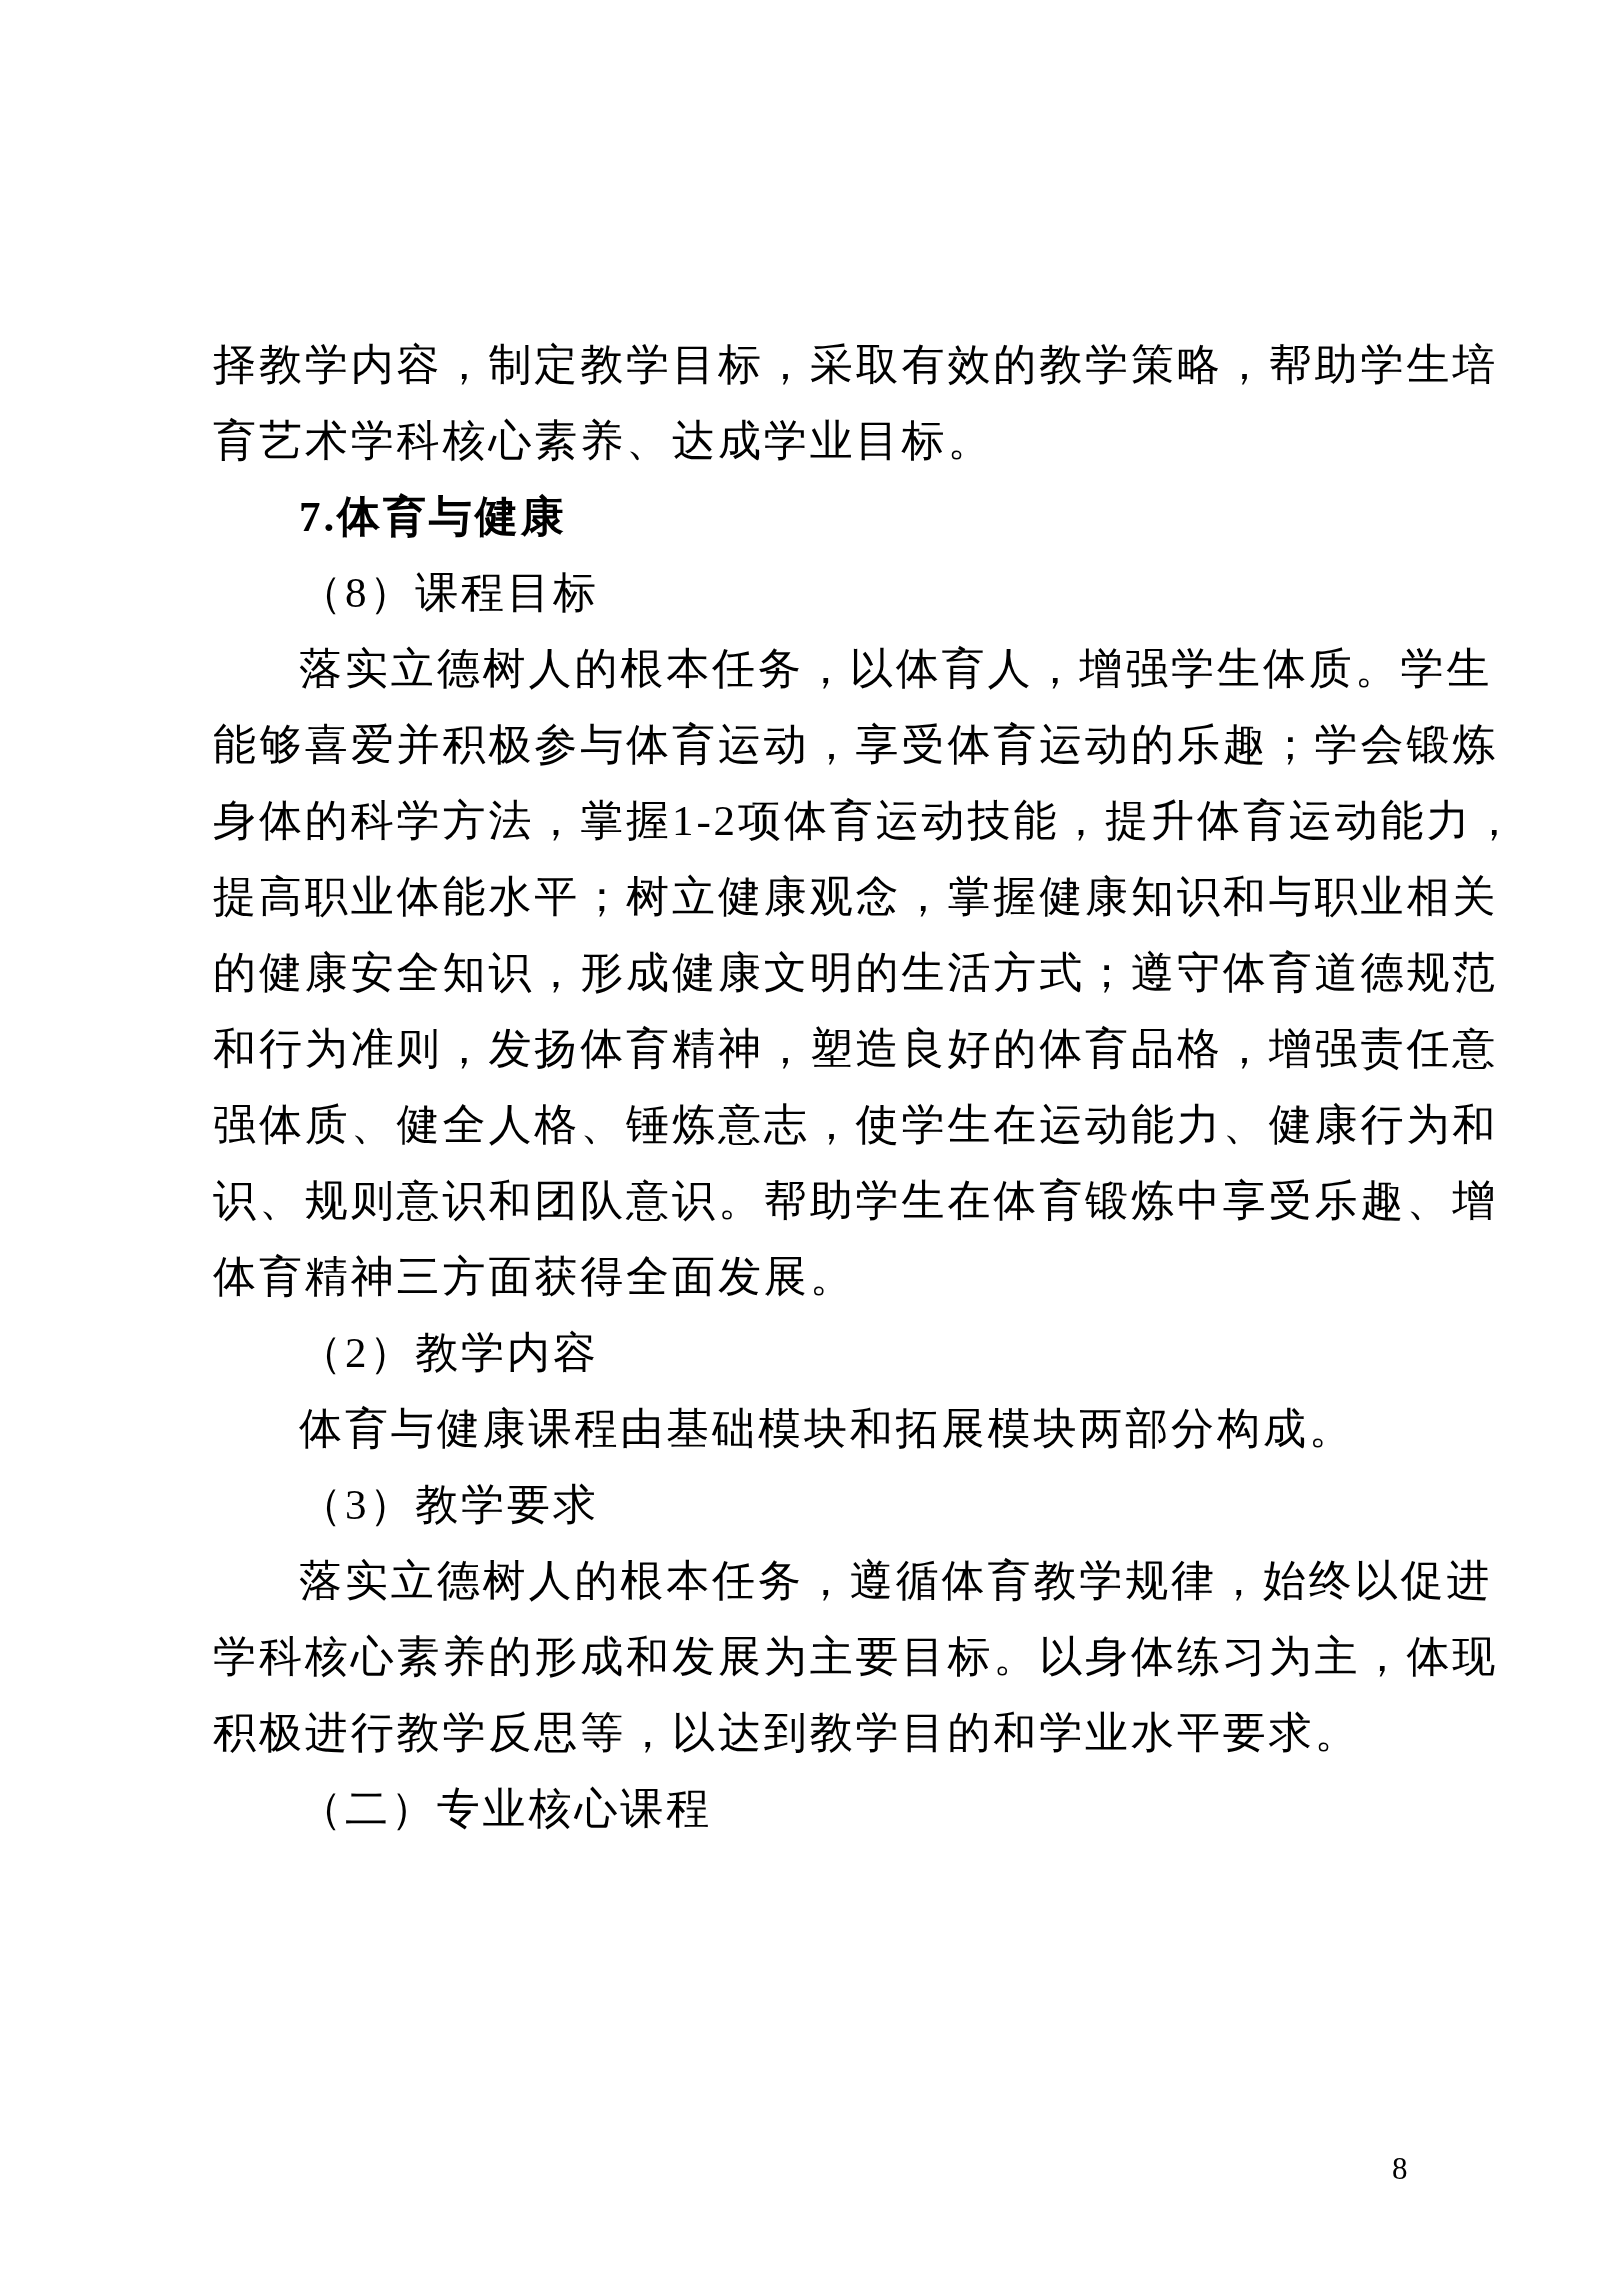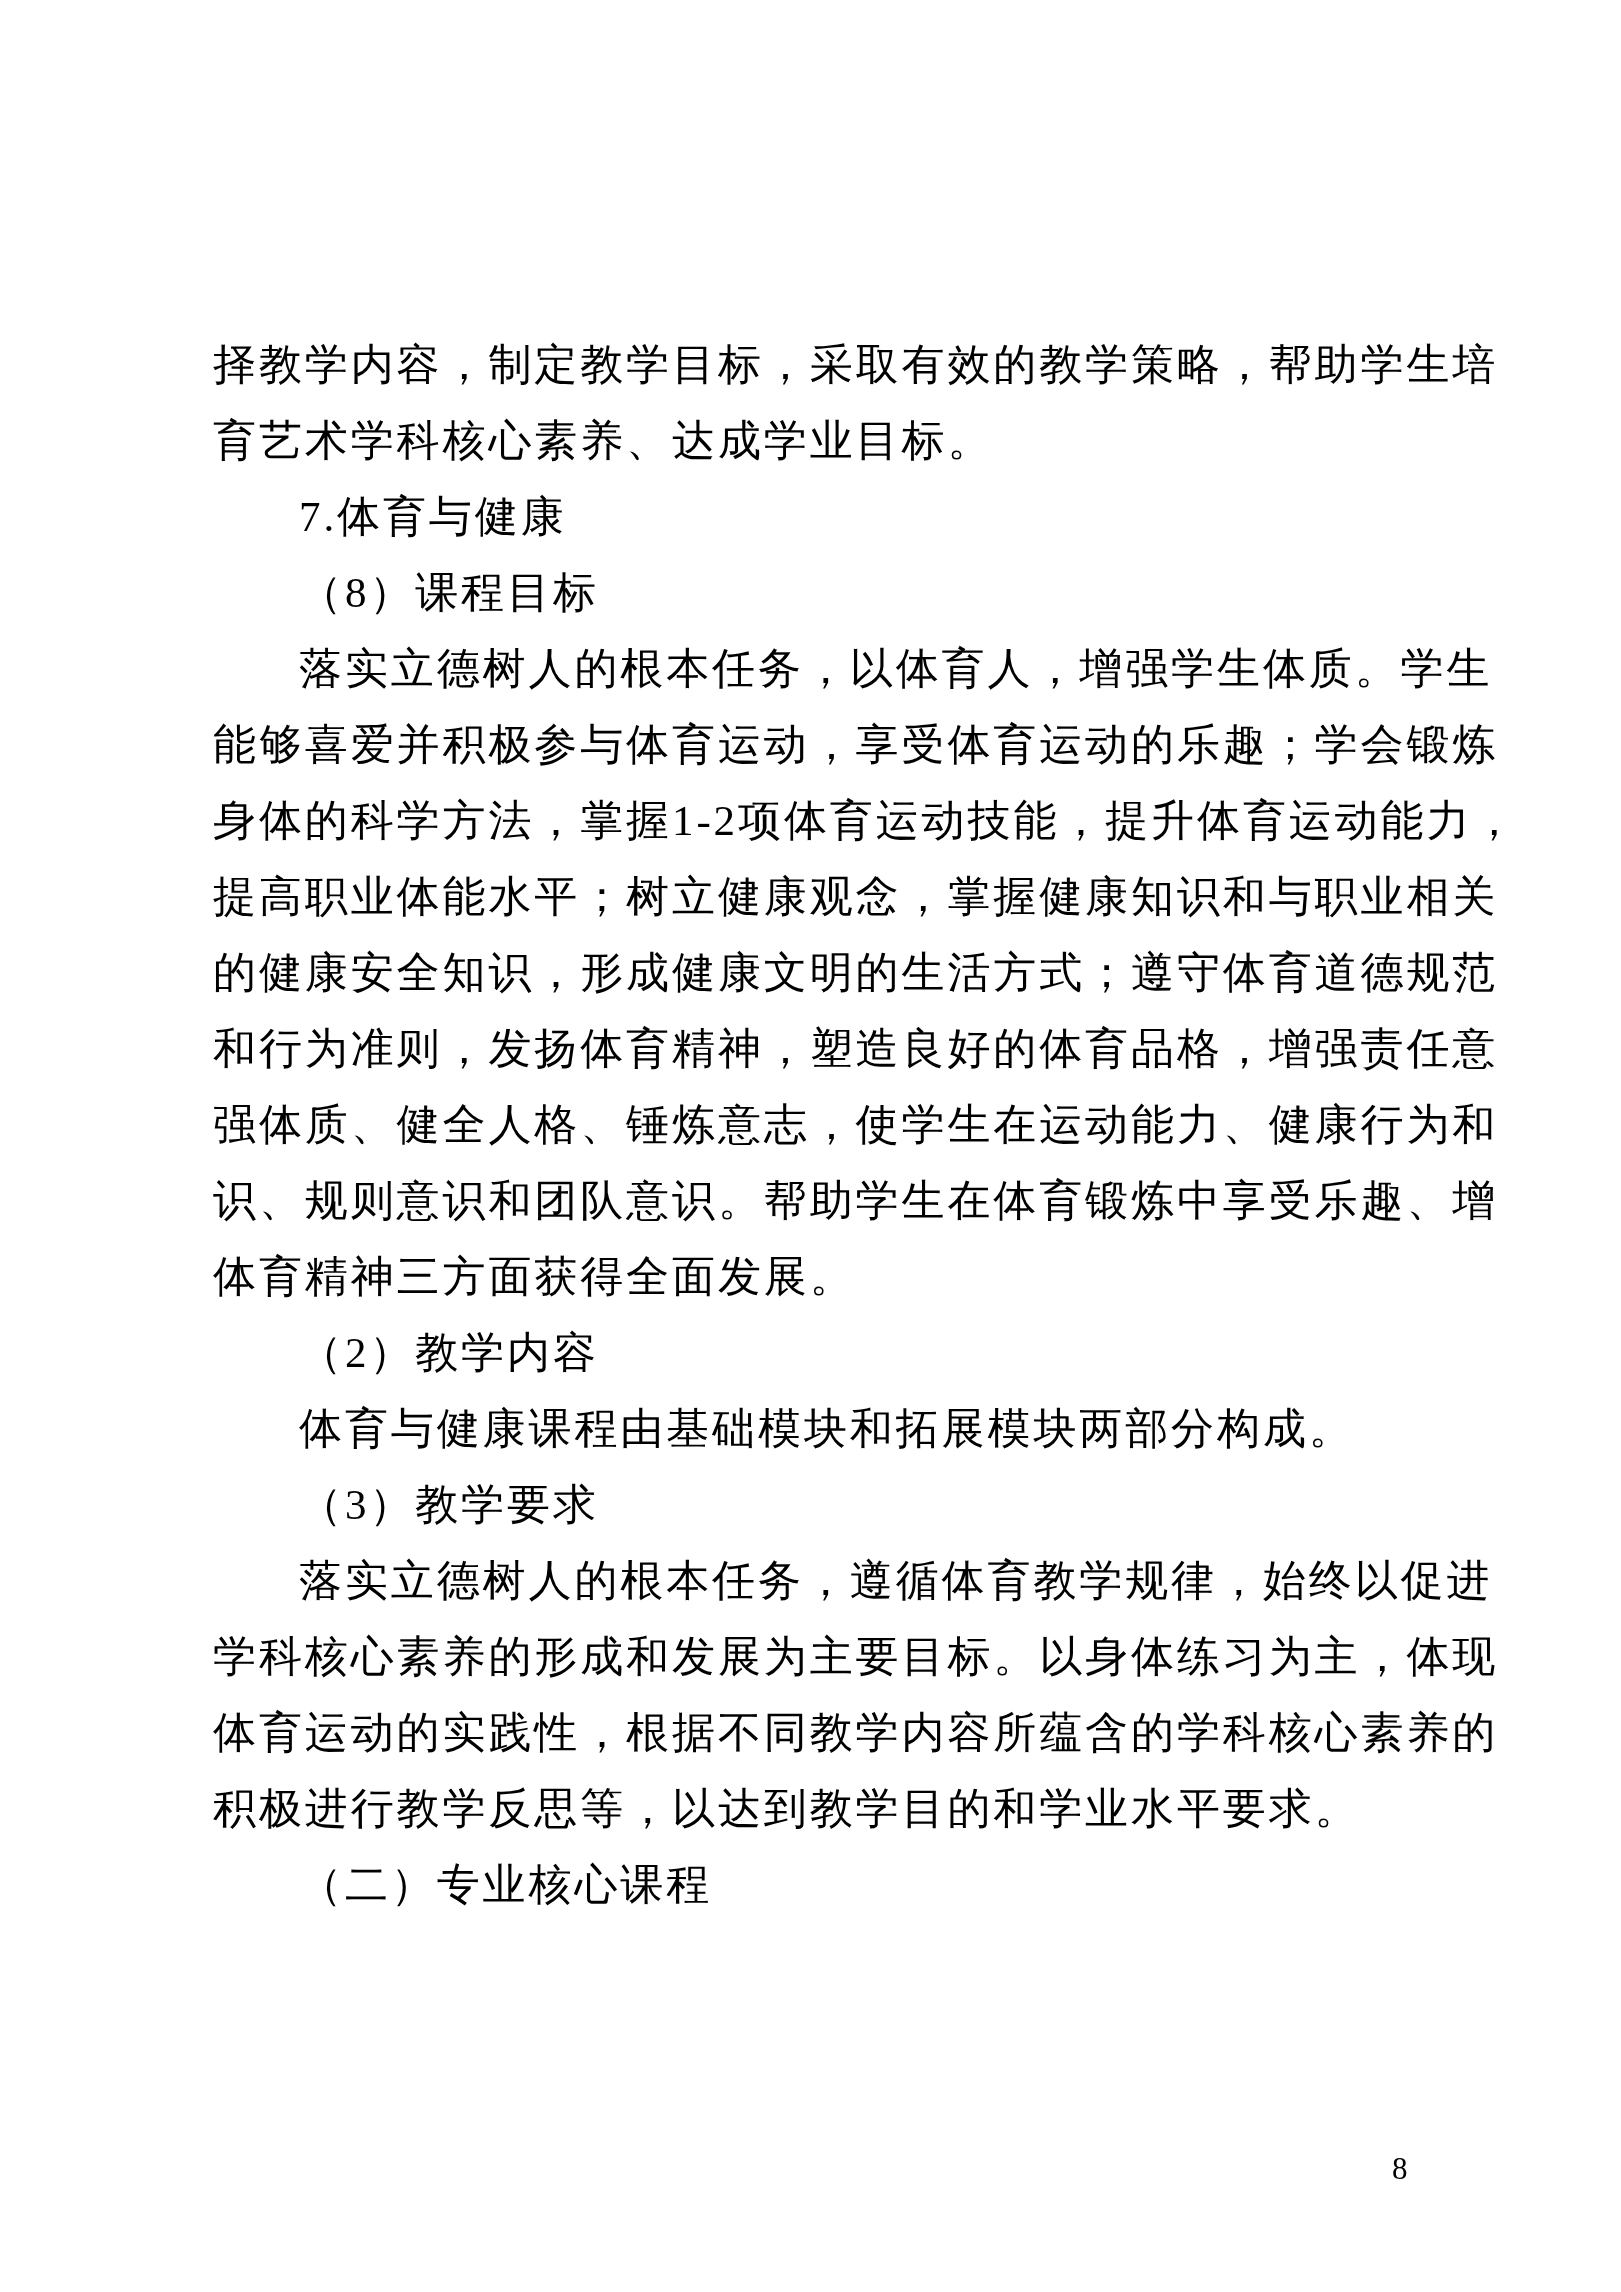--- a/index.html
+++ b/index.html
@@ -29,21 +29,21 @@
     font-size: 43px;
     line-height: 76px;
     letter-spacing: 2.9px;
     white-space: nowrap;
     font-weight: 400;
   }
   .indent {
     text-indent: 86px;
   }
   .heading {
-    font-weight: 400;
+    font-weight: 700;
   }
   .page-number {
     position: absolute;
     left: 1392px;
     top: 2117px;
     font-size: 31px;
     line-height: 39px;
     font-family: "Liberation Serif", "DejaVu Serif", serif;
   }
 </style>
@@ -63,19 +63,18 @@
     <p class="line">的健康安全知识，形成健康文明的生活方式；遵守体育道德规范</p>
     <p class="line">和行为准则，发扬体育精神，塑造良好的体育品格，增强责任意</p>
     <p class="line">强体质、健全人格、锤炼意志，使学生在运动能力、健康行为和</p>
     <p class="line">识、规则意识和团队意识。帮助学生在体育锻炼中享受乐趣、增</p>
     <p class="line">体育精神三方面获得全面发展。</p>
     <p class="line indent">（2）教学内容</p>
     <p class="line indent">体育与健康课程由基础模块和拓展模块两部分构成。</p>
     <p class="line indent">（3）教学要求</p>
     <p class="line indent">落实立德树人的根本任务，遵循体育教学规律，始终以促进</p>
     <p class="line">学科核心素养的形成和发展为主要目标。以身体练习为主，体现</p>
-    <p class="line">体育运动的实践性，根据不同教学内容所蕴含的学科核心素养的</p>
     <p class="line">积极进行教学反思等，以达到教学目的和学业水平要求。</p>
     <p class="line indent">（二）专业核心课程</p>
   </div>
   <div class="page-number">8</div>
 </div>
 
 
 </body></html>

